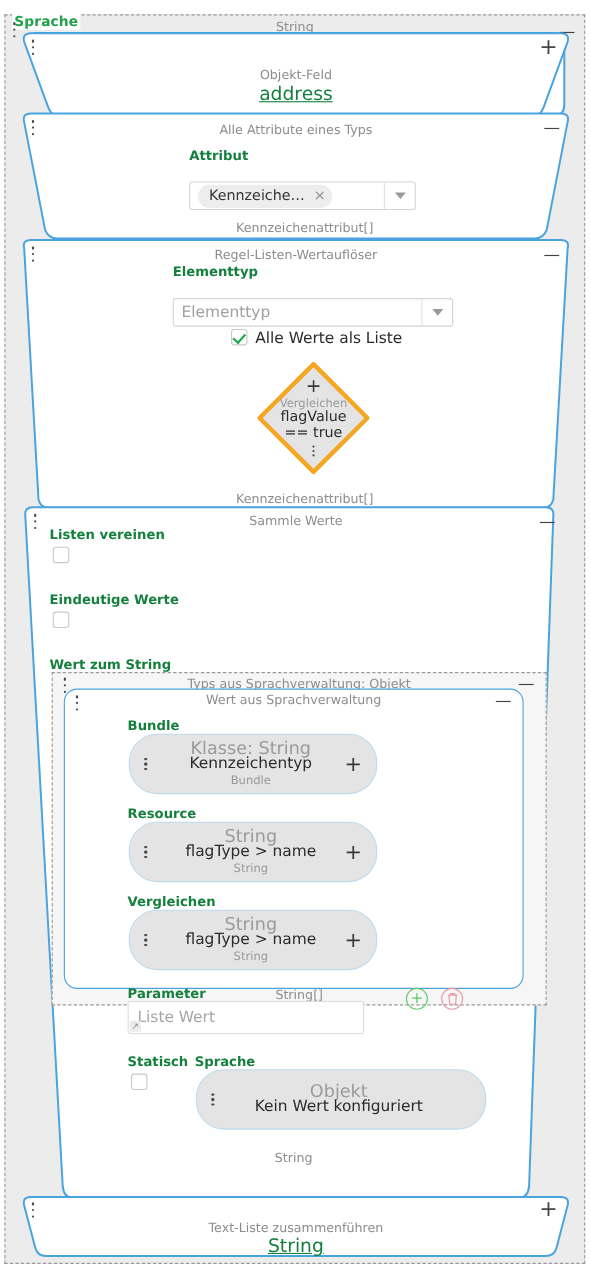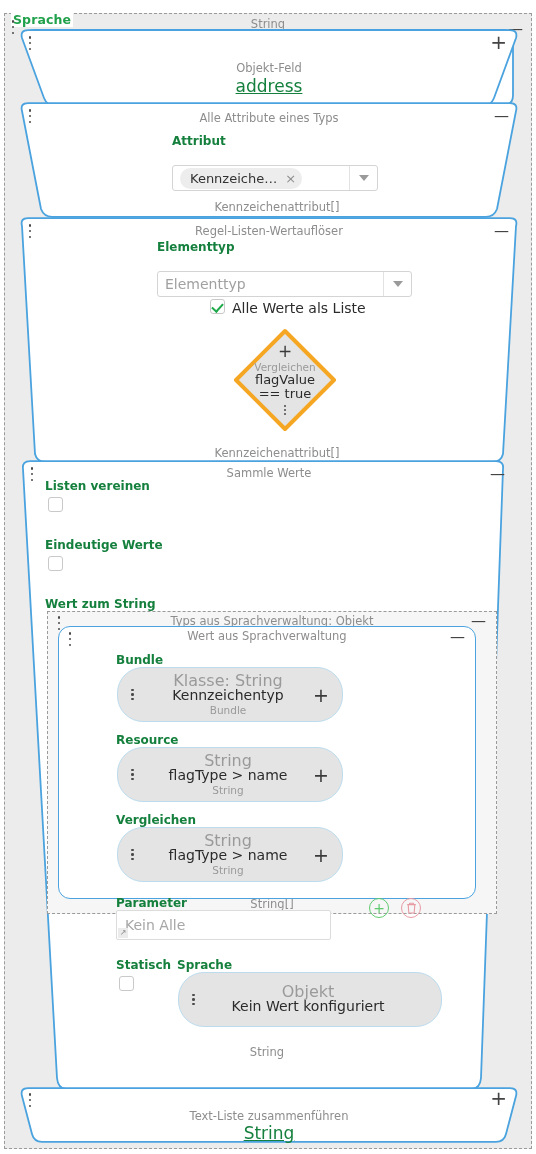--- a/index.html
+++ b/index.html
@@ -430,21 +430,21 @@
             <div class="p-top">String</div>
             <div class="p-mid">flagType &gt; name</div>
             <div class="p-bot">String</div>
           </div>
           <div class="pplus">+</div>
         </div>
       </div>
 
       <div class="flabel" style="left:97px; top:436px;">Parameter</div>
       <div class="tarea" style="left:97px; top:450px; width:215px; height:30px;">
-        <div class="tph">Kein Alle</div>
+        <div class="tph">Liste Wert</div>
         <div class="rz">↗</div>
       </div>
       <div class="cbtn add" style="left:350px; top:438px;">
         <span>+</span>
       </div>
       <div class="cbtn del" style="left:382px; top:438px;">
         <svg width="11" height="12" viewBox="0 0 11 12">
           <path d="M1.2,2.6 H9.8 M3.6,2.6 V1.3 H7.4 V2.6 M2.2,2.6 L2.8,11 H8.2 L8.8,2.6" fill="none" stroke="#e89aa4" stroke-width="1.1" stroke-linejoin="round"></path>
         </svg>
       </div>

